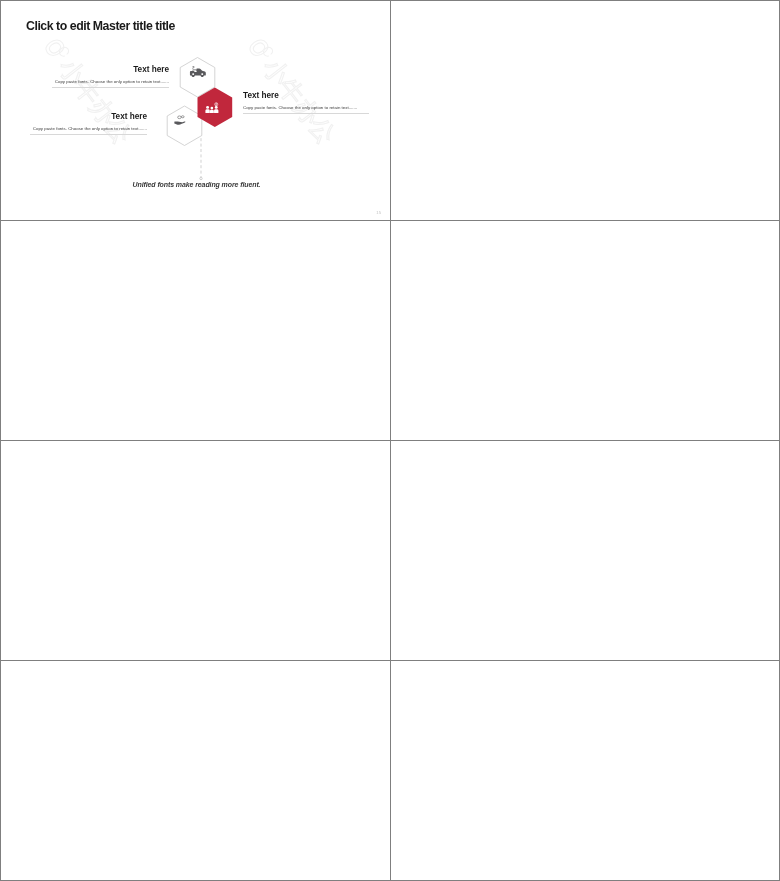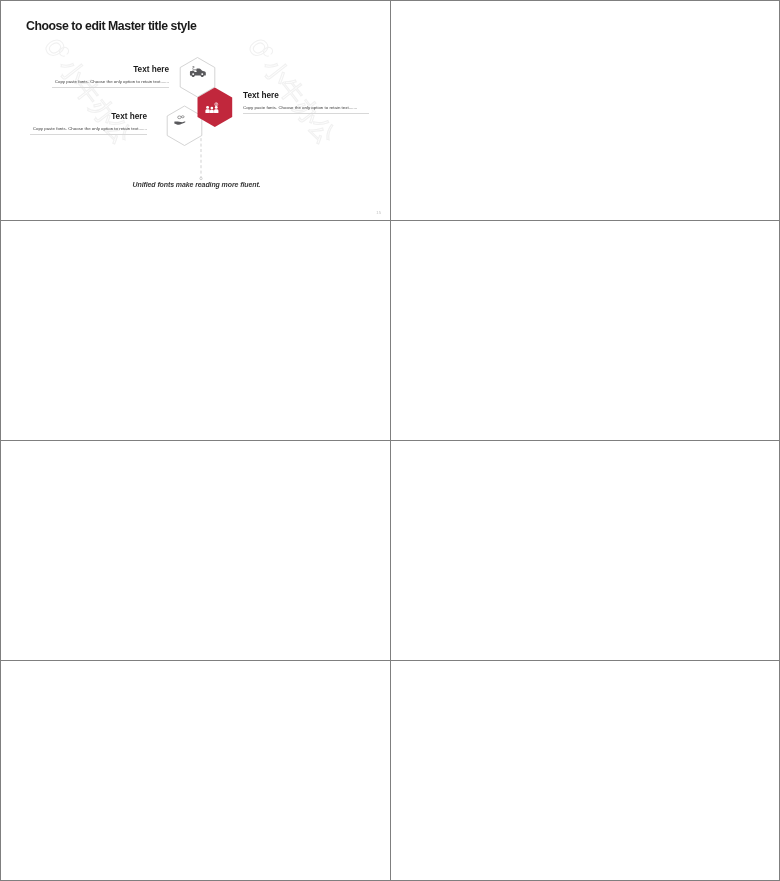--- a/index.html
+++ b/index.html
@@ -33,21 +33,21 @@
             <path d="M10 30 C10 14 19 6 29 6 C39 6 45 14 45 26 C45 40 37 50 26 50 C15 50 10 42 10 30 Z" fill="none" stroke="#f1f1f1" stroke-width="2.6"></path>
             <path d="M17 30 C17 20 22 14 29 14 C36 14 39 20 39 27 C39 36 34 42 27 42 C20 42 17 37 17 30 Z" fill="none" stroke="#f1f1f1" stroke-width="2.6"></path>
             <path d="M58 14 C58 6 50 2 44 6 C38 10 37 20 42 25 C47 30 55 28 58 22" fill="none" stroke="#f1f1f1" stroke-width="2.6" stroke-linecap="round"></path>
           </svg><span>小牛办公</span></div>
         <div class="wmtile" style="left:259px;top:30px"><svg class="wmlogo" viewBox="0 0 64 64">
             <path d="M10 30 C10 14 19 6 29 6 C39 6 45 14 45 26 C45 40 37 50 26 50 C15 50 10 42 10 30 Z" fill="none" stroke="#f1f1f1" stroke-width="2.6"></path>
             <path d="M17 30 C17 20 22 14 29 14 C36 14 39 20 39 27 C39 36 34 42 27 42 C20 42 17 37 17 30 Z" fill="none" stroke="#f1f1f1" stroke-width="2.6"></path>
             <path d="M58 14 C58 6 50 2 44 6 C38 10 37 20 42 25 C47 30 55 28 58 22" fill="none" stroke="#f1f1f1" stroke-width="2.6" stroke-linecap="round"></path>
           </svg><span>小牛办公</span></div>
       </div>
-    <div class="stitle" style="left:24px;top:16.6px">Choose to edit Master title style</div>
+    <div class="stitle" style="left:24px;top:16.6px">Click to edit Master title title</div>
 
     <div class="th" style="position:absolute;right:222px;top:63px;font-size:8.2px">Text here</div>
     <div class="cp" style="position:absolute;right:222px;top:77px;font-size:4.4px;white-space:nowrap">Copy paste fonts. Choose the only option to retain text.......</div>
     <div style="position:absolute;left:50px;right:222px;top:85px;height:1px;background:#d8d8d8"></div>
 
     <div class="th" style="position:absolute;right:244px;top:110px;font-size:8.2px">Text here</div>
     <div class="cp" style="position:absolute;right:244px;top:124px;font-size:4.4px;white-space:nowrap">Copy paste fonts. Choose the only option to retain text.......</div>
     <div style="position:absolute;left:28px;right:244px;top:132px;height:1px;background:#d8d8d8"></div>
 
     <div class="th" style="position:absolute;left:241px;top:89px;font-size:8.2px">Text here</div>

